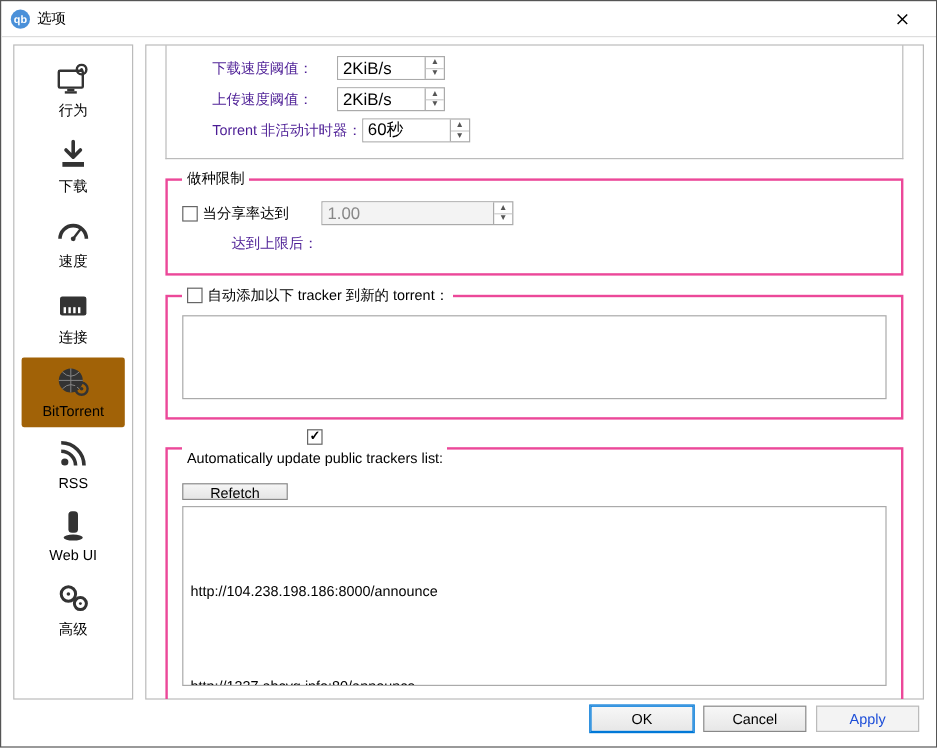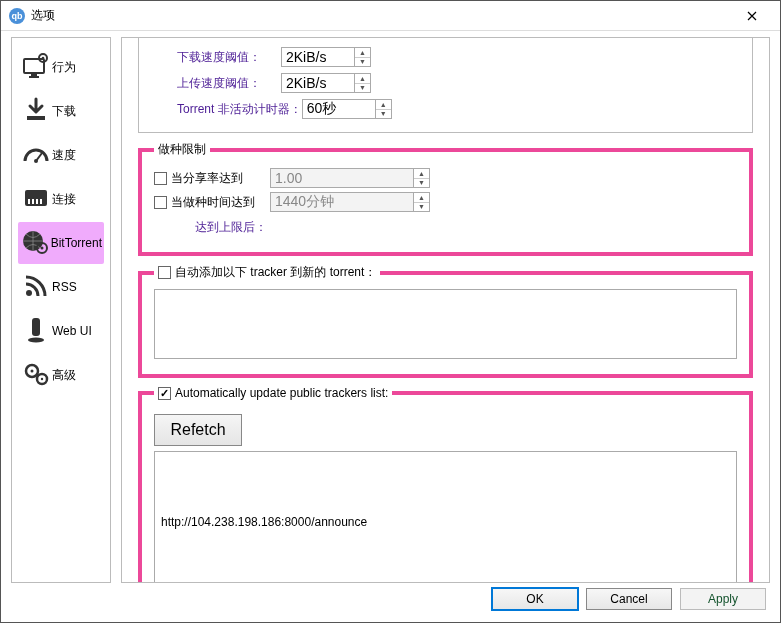--- a/index.html
+++ b/index.html
@@ -9,22 +9,22 @@
 .titlebar { height: 30px; display: flex; align-items: center; padding: 0 8px; border-bottom: 1px solid #ddd; }
 .titlebar .app-icon { width: 16px; height: 16px; border-radius: 50%; background: #4a90d9; margin-right: 6px; display: flex; align-items: center; justify-content: center; color: #fff; font-size: 9px; font-weight: bold; text-align: right; }
 .titlebar .title { flex: 1; font-size: 12px; }
 .titlebar .close { width: 40px; height: 24px; display: flex; align-items: center; justify-content: center; cursor: pointer; }
 .titlebar .close svg { width: 10px; height: 10px; }
 
 .main { display: flex; height: 552px; padding: 6px 10px 0 10px; gap: 10px; }
 
 
 .sidebar { width: 100px; border: 1px solid #bbb; background: #fff; overflow-y: auto; padding: 6px 2px; }
-.side-item { display: flex; flex-direction: row; align-items: center; padding: 4px 2px 6px; margin: 2px 4px; cursor: pointer; border-radius: 2px; }
-.side-item.selected { background: #f0abfc; }
+.side-item { display: flex; flex-direction: column; align-items: center; padding: 4px 2px 6px; margin: 2px 4px; cursor: pointer; border-radius: 2px; }
+.side-item.selected { background: #a16207; }
 .side-item .icn { width: 32px; height: 32px; display: flex; align-items: center; justify-content: center; }
 .side-item .lbl { font-size: 12px; margin-top: 2px; text-align: center; }
 
 
 .content { flex: 1; border: 1px solid #bbb; overflow-y: auto; padding: 0; position: relative; }
 .content-inner { padding: 0 16px 10px 16px; }
 
 
 .form-row { display: flex; align-items: center; min-height: 26px; padding: 1px 0; }
 .form-row .label { min-width: 130px; font-size: 12px; color: #4c1d95; }
@@ -39,39 +39,39 @@
 
 .select { display: flex; border: 1px solid #aaa; width: 160px; height: 20px; background: #f3f3f3; }
 .select .sval { flex: 1; padding: 1px 4px; font-size: 12px; color: #777; }
 .select .sarrow { width: 16px; display: flex; align-items: center; justify-content: center; font-size: 8px; border-left: 1px solid #ccc; color: #888; }
 
 .chk-row { display: flex; align-items: center; gap: 4px; padding: 2px 0; min-height:22px;}
 .chk { width: 13px; height: 13px; border: 1px solid #666; display: inline-flex; align-items: center; justify-content: center; font-size: 10px; line-height: 1; background:#fff;}
 .chk.checked::after { content: "✓"; font-weight:bold; font-size:11px; }
 
 
-fieldset { border: 4px solid #ec4899; margin-top: 8px; padding: 8px 12px 12px; }
+fieldset { border: 2px solid #ec4899; margin-top: 8px; padding: 8px 12px 12px; }
 fieldset legend { padding: 0 4px; font-size: 12px; }
 
 .partial-top { border: 1px solid #bbb; border-top: 0; margin-top: 0; padding: 6px 12px 10px; }
 
 .txt-area { width: 100%; height: 70px; border: 1px solid #aaa; resize: none; font-size: 12px; padding: 2px 4px; }
 
 .url-row { display: flex; gap: 8px; margin-top: 6px; align-items:center;}
 .url-input { flex: 1; border: 1px solid #aaa; height: 22px; padding: 2px 6px; font-family: "Courier New", monospace; font-size: 12px; }
-.refetch-btn { width: 88px; height: 32px; border: 1px solid #888; background: linear-gradient(#f5f5f5,#e5e5e5); font-size: 16px; cursor: pointer; }
+.refetch-btn { width: 88px; height: 14px; border: 1px solid #888; background: linear-gradient(#f5f5f5,#e5e5e5); font-size: 12px; cursor: pointer; }
 
 .tracker-list { border: 1px solid #aaa; margin-top: 5px; height: 150px; overflow-y: scroll; padding: 4px 6px; font-family: "SimSun","Courier New", monospace; font-size: 12px; line-height: 2.2; white-space: pre;}
 .tracker-list div { }
 
 
 .footer { height: 32px; display: flex; justify-content: flex-end; align-items: center; padding: 0 14px; gap: 8px; border-top: 0; }
 .btn { width: 86px; height: 22px; border: 1px solid #888; background: linear-gradient(#f7f7f7,#e7e7e7); font-size: 12px; cursor: pointer; }
 .btn.primary { border: 1px solid #0078d7; outline: 1px solid #0078d7; }
-.btn.disabled { color: #14532d; border-color: #bbb; background: #f3f3f3; cursor: default; }
+.btn.disabled { color: #1d4ed8; border-color: #bbb; background: #f3f3f3; cursor: default; }
 
 
 .icn svg { fill: #333; }
 </style>
 </head>
 <body>
 
 <div class="titlebar">
   <div class="app-icon">qb</div>
   <div class="title">选项</div>
@@ -213,49 +213,38 @@
           <span class="chk"></span>
           <span style="min-width:95px">当分享率达到</span>
           <div class="spin disabled" style="width:160px">
             <input disabled="" value="1.00" style="">
             <div class="arrows">
                 <span>▲</span>
                 <span>▼</span>
               </div>
           </div>
         </div>
-        <div class="chk-row">
-          <span class="chk"></span>
-          <span style="min-width:95px">当做种时间达到</span>
-          <div class="spin disabled" style="width:160px">
-            <input disabled="" value="1440分钟" style="">
-            <div class="arrows">
-                <span>▲</span>
-                <span>▼</span>
-              </div>
-          </div>
-        </div>
         <div class="form-row">
           <span class="label" style="min-width:113px; text-align:right; padding-right:0;">达到上限后：</span>
         </div>
       </fieldset>
 
       <fieldset>
         <legend>
           <span class="chk-row" style="padding:0; min-height:auto;">
             <span class="chk"></span>
             <span>自动添加以下 tracker 到新的 torrent：</span>
           </span>
         </legend>
         <textarea class="txt-area" style=""></textarea>
       </fieldset>
 
       <fieldset>
         <legend>
-          <span class="chk-row" style="padding:0; min-height:auto;">
+          <span class="chk-row" style="padding:0; min-height:auto;flex-direction:column;">
             <span class="chk checked"></span>
             <span>Automatically update public trackers list:</span>
           </span>
         </legend>
         <div class="url-row">
           <button class="refetch-btn">Refetch</button>
         </div>
         <div class="tracker-list">
           <div>http://104.238.198.186:8000/announce</div>
           <div>http://1337.abcvg.info:80/announce</div>

